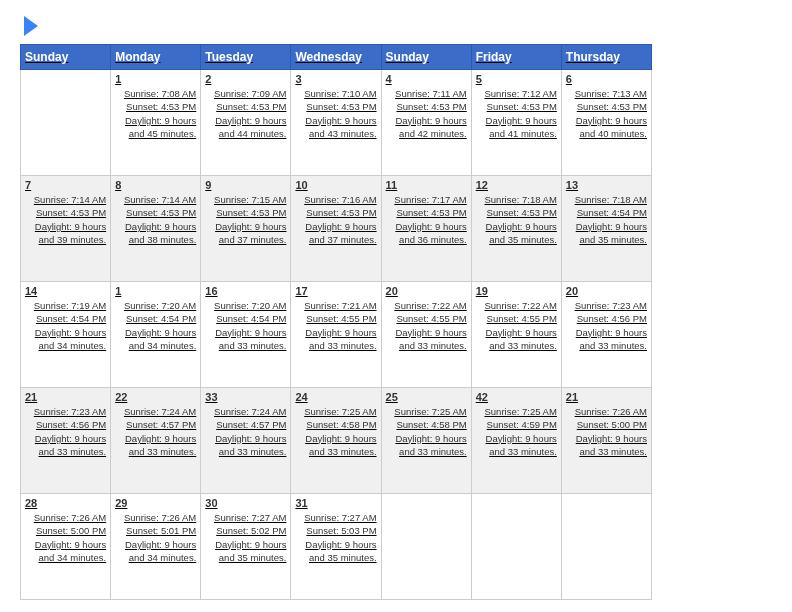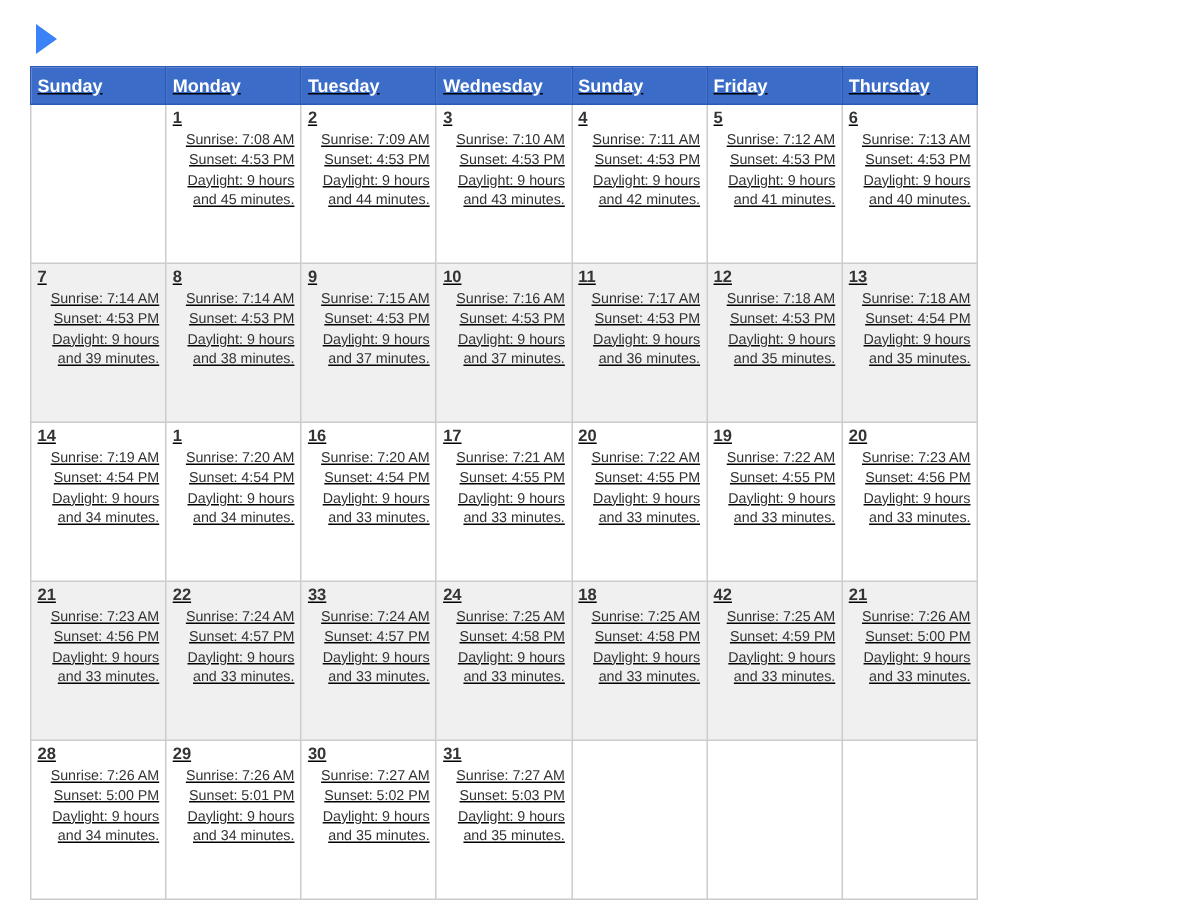--- a/index.html
+++ b/index.html
@@ -243,21 +243,21 @@
           </td>
           <td>
             <span class="day-num">33</span>
             <div class="cell-text">Sunrise: 7:24 AM<br>Sunset: 4:57 PM<br>Daylight: 9 hours<br>and 33 minutes.</div>
           </td>
           <td>
             <span class="day-num">24</span>
             <div class="cell-text">Sunrise: 7:25 AM<br>Sunset: 4:58 PM<br>Daylight: 9 hours<br>and 33 minutes.</div>
           </td>
           <td>
-            <span class="day-num">18</span>
+            <span class="day-num">25</span>
             <div class="cell-text">Sunrise: 7:25 AM<br>Sunset: 4:58 PM<br>Daylight: 9 hours<br>and 33 minutes.</div>
           </td>
           <td>
             <span class="day-num">42</span>
             <div class="cell-text">Sunrise: 7:25 AM<br>Sunset: 4:59 PM<br>Daylight: 9 hours<br>and 33 minutes.</div>
           </td>
           <td>
             <span class="day-num">21</span>
             <div class="cell-text">Sunrise: 7:26 AM<br>Sunset: 5:00 PM<br>Daylight: 9 hours<br>and 33 minutes.</div>
           </td>

